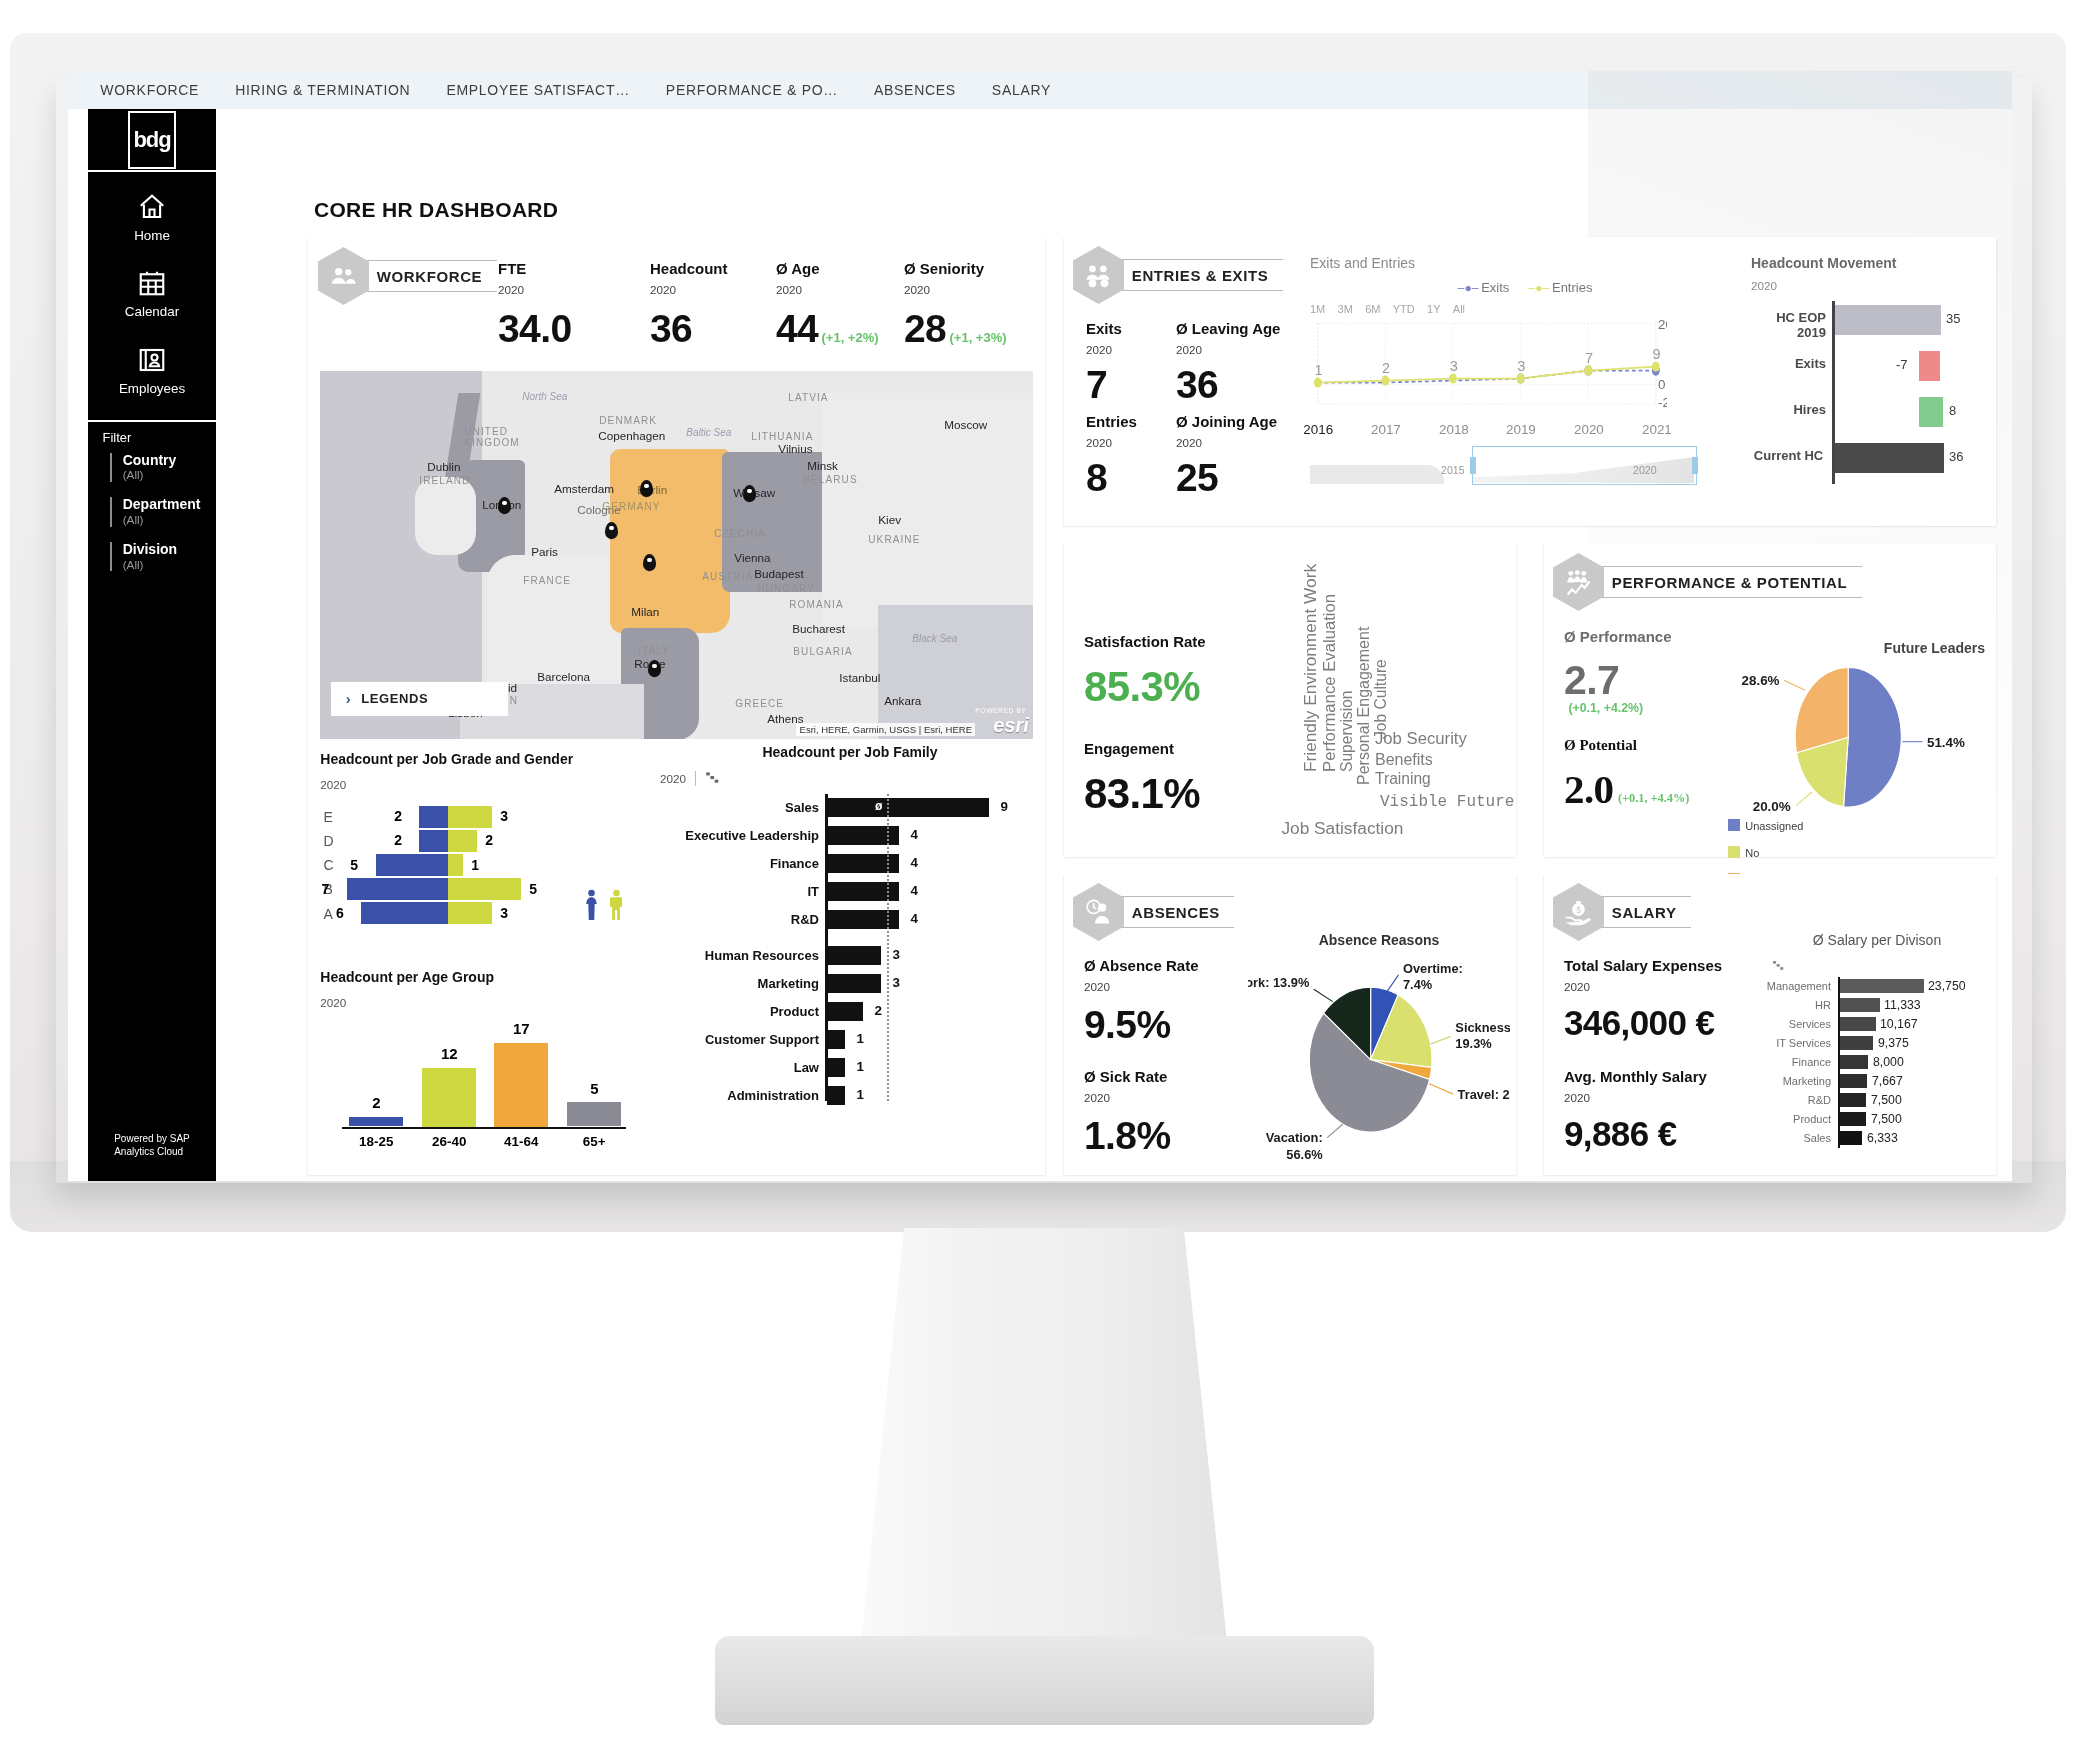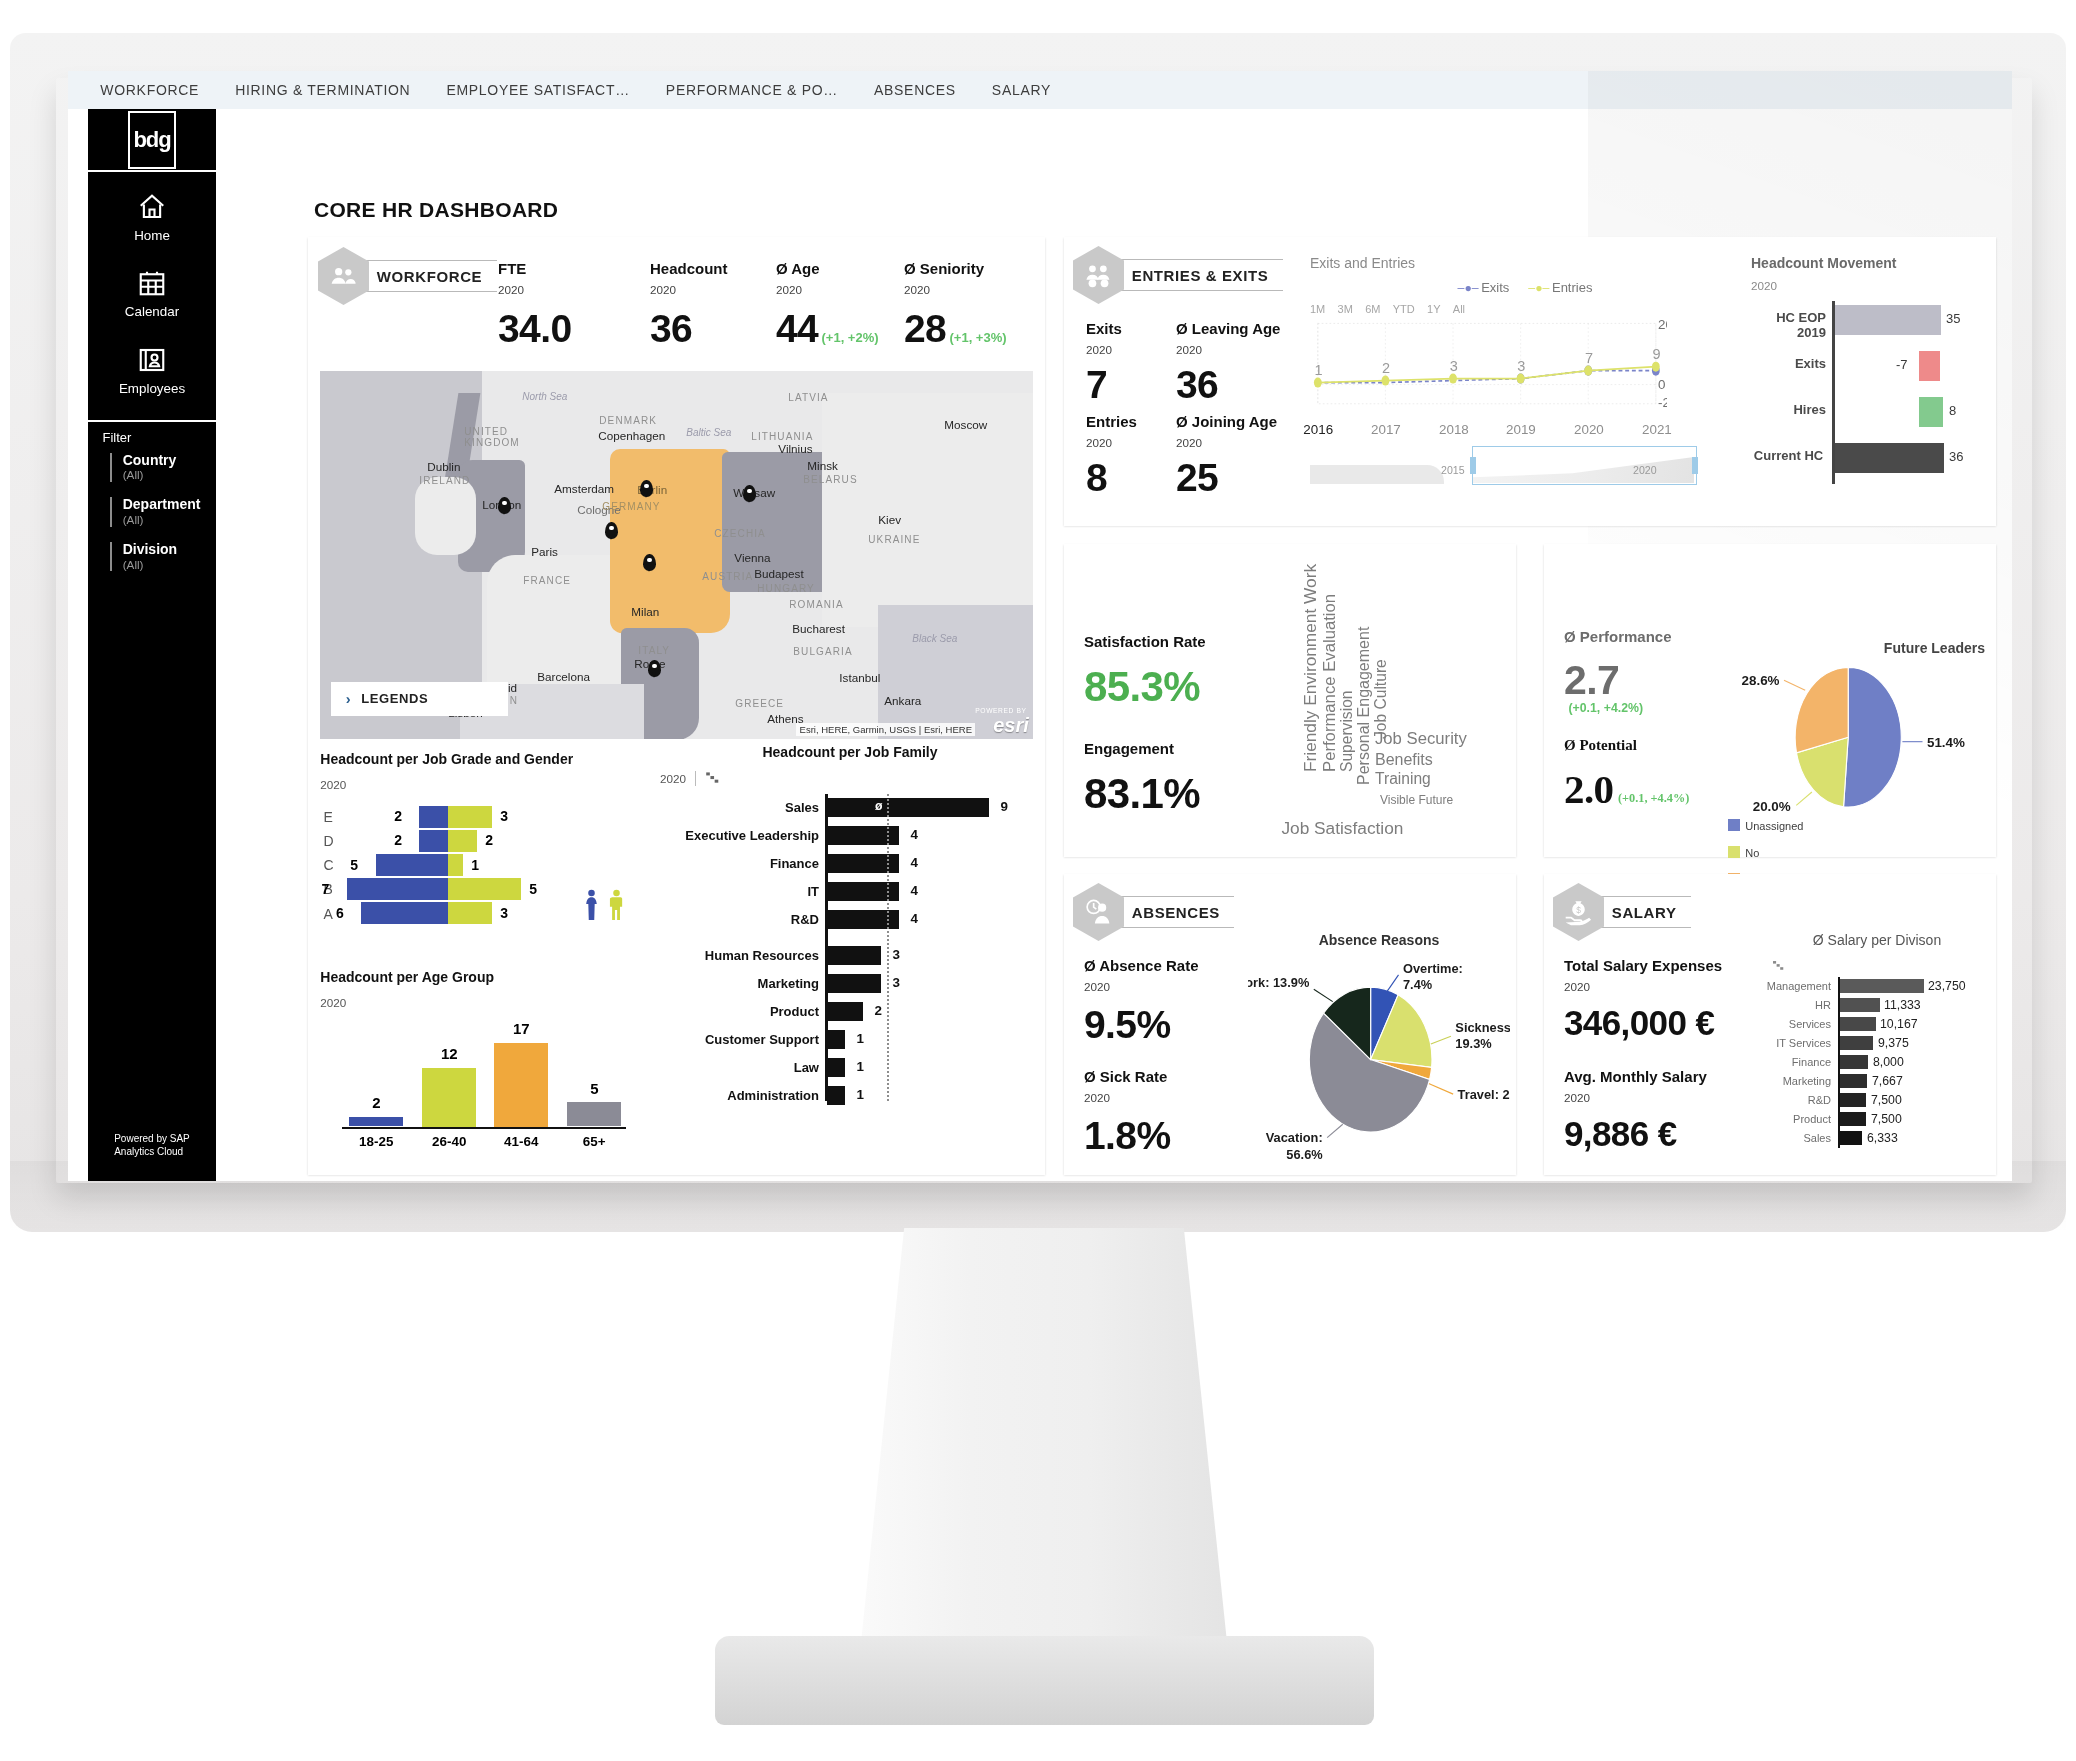--- a/index.html
+++ b/index.html
@@ -640,26 +640,38 @@
 
       <div style="position:absolute;left:223px;top:61px;width:223px;height:234px;">
         <span class="wc vert" style="left:13.4px;top:167px;font-size:17.3px;">Friendly Environment Work</span>
         <span class="wc vert" style="left:33px;top:167px;font-size:16.7px;">Performance Evaluation</span>
         <span class="wc vert" style="left:51px;top:167px;font-size:15.6px;">Supervision</span>
         <span class="wc vert" style="left:68px;top:180px;font-size:16px;">Personal Engagement</span>
         <span class="wc vert" style="left:85px;top:134px;font-size:15.6px;">Job Culture</span>
         <span class="wc" style="left:88px;top:124px;font-size:16.7px;">Job Security</span>
         <span class="wc" style="left:88px;top:146px;font-size:16px;">Benefits</span>
         <span class="wc" style="left:88px;top:165px;font-size:15.6px;">Training</span>
-        <span class="wc" style="left:93px;top:188px;font-size:12px;">Visible Future</span>
+        <span class="wc" style="left:93px;top:188px;font-size:16px;font-family:Liberation Mono, monospace;">Visible Future</span>
         <span class="wc" style="left:-5.6px;top:213px;font-size:17.3px;">Job Satisfaction</span>
       </div>
     </div>
 
     <div class="card" style="left:1476px;top:473px;width:452px;height:313px;">
+      <div class="sechead" style="left:9px;top:9px;">
+        <div class="hex">
+          <svg viewBox="0 0 24 24">
+              <circle cx="5.6" cy="4.4" r="2"></circle>
+              <circle cx="11" cy="3.8" r="2"></circle>
+              <circle cx="16.4" cy="4.4" r="2"></circle>
+              <path d="M2.6 12c.4-3 1.6-4.6 3-4.6S8.6 9 9 12zM8 11.6c.4-3 1.6-4.6 3-4.6s2.6 1.6 3 4.6zM13.4 12c.4-3 1.6-4.6 3-4.6s2.6 1.6 3 4.6z"></path>
+              <path d="M2.4 21.2l4.2-4.6 3 2.6 5-6.4 2.4 2.2 3.4-4.4 1.4 1.1-4.6 6-2.5-2.3-5 6.4-3-2.6-3.2 3.6z"></path>
+            </svg>
+        </div>
+        <div class="sechead-label">PERFORMANCE &amp; POTENTIAL</div>
+      </div>
 
       <div style="position:absolute;left:20px;top:84px;">
         <div class="kpi-label" style="color:#6c6c6c;">Ø Performance</div>
         <div style="margin-top:14.5px;display:flex;align-items:flex-end;width:134px;flex-wrap:wrap;">
           <span class="kpi-value" style="font-size:41px;color:#6d6d6d;">2.7</span>
           <span class="kpi-delta" style="margin-left:4.5px;margin-bottom:3.3px;font-size:12.3px;">(+0.1, +4.2%)</span>
         </div>
       </div>
       <div style="position:absolute;left:20px;top:193px;font-family:Liberation Serif, serif;">
         <div class="kpi-label">Ø Potential</div>

